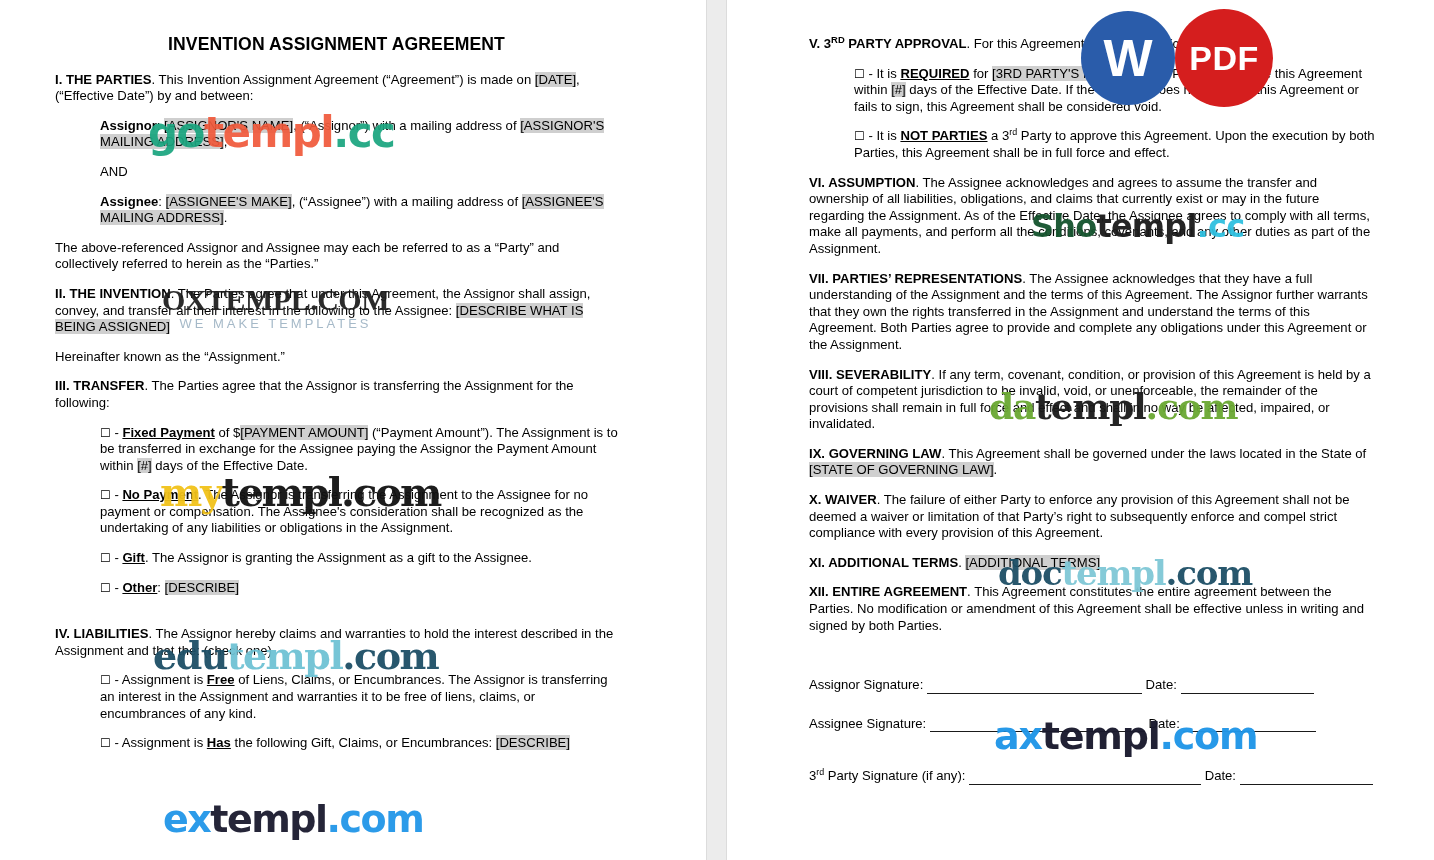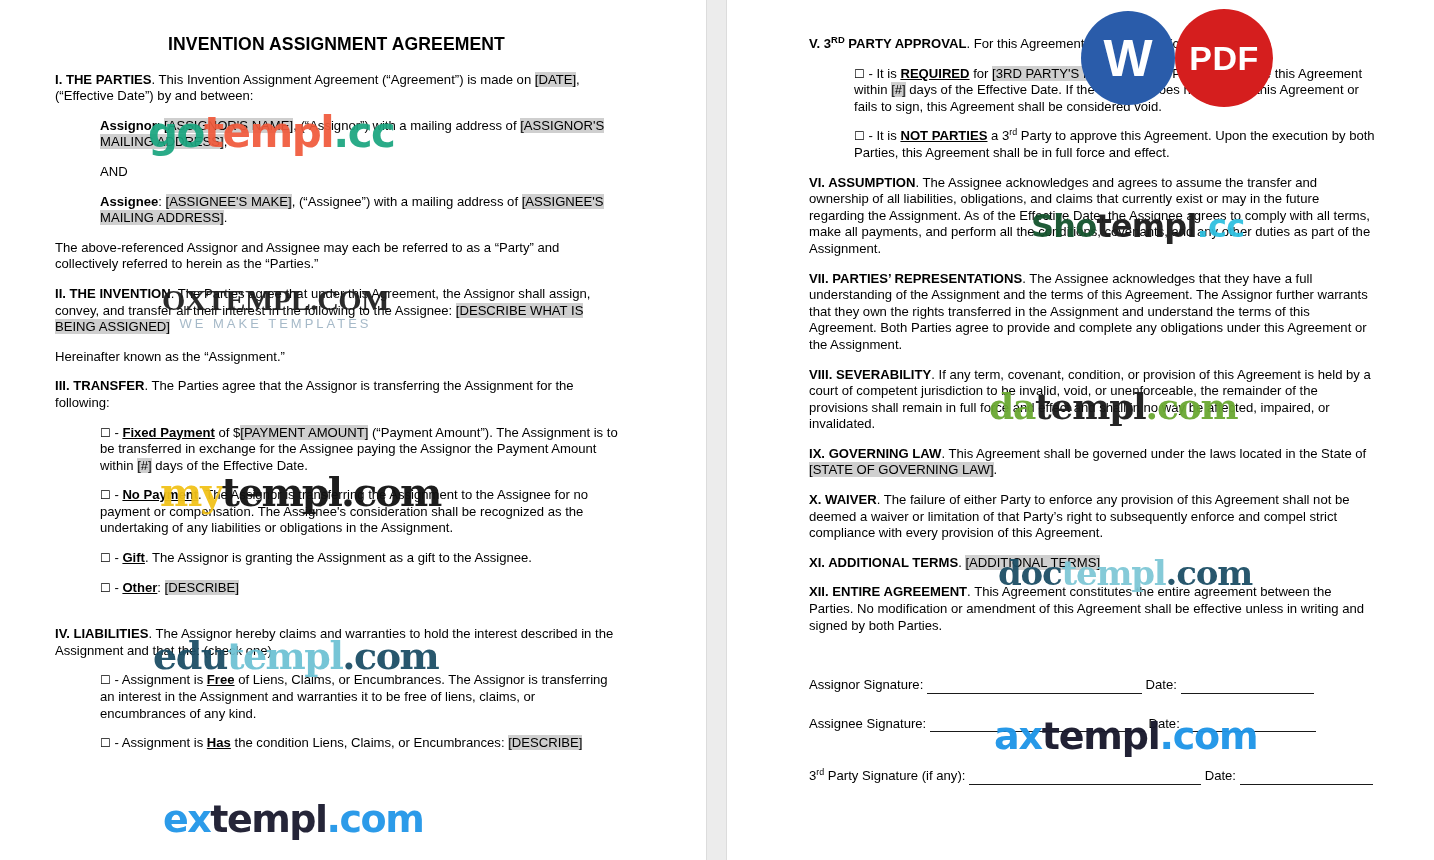--- a/index.html
+++ b/index.html
@@ -213,21 +213,21 @@
     <p class="blk indent"><span class="cbx">☐</span><span> - </span><b><u>No Payment</u></b><span>. The Assignor is transferring the Assignment to the Assignee for no payment or compensation. The Assignee's consideration shall be recognized as the undertaking of any liabilities or obligations in the Assignment.</span></p>
 
     <p class="blk indent"><span class="cbx">☐</span><span> - </span><b><u>Gift</u></b><span>. The Assignor is granting the Assignment as a gift to the Assignee.</span></p>
 
     <p class="blk indent"><span class="cbx">☐</span><span> - </span><b><u>Other</u></b><span>: </span><span class="hl">[DESCRIBE]</span></p>
 
     <p class="blk" style="margin-top:30px;"><b>IV. LIABILITIES</b><span>. The Assignor hereby claims and warranties to hold the interest described in the Assignment and that the: (check one)</span></p>
 
     <p class="blk indent"><span class="cbx">☐</span><span> - </span><span>Assignment is </span><b><u>Free</u></b><span> of Liens, Claims, or Encumbrances. The Assignor is transferring an interest in the Assignment and warranties it to be free of liens, claims, or encumbrances of any kind.</span></p>
 
-    <p class="blk indent"><span class="cbx">☐</span><span> - </span><span>Assignment is </span><b><u>Has</u></b><span> the condition Liens, Claims, or Encumbrances: </span><span class="hl">[DESCRIBE]</span></p>
+    <p class="blk indent"><span class="cbx">☐</span><span> - </span><span>Assignment is </span><b><u>Has</u></b><span> the following Gift, Claims, or Encumbrances: </span><span class="hl">[DESCRIBE]</span></p>
   </div>
 
   <div class="col col-right" style="top:36px;">
 
     <p class="blk"><b><span>V. 3</span><span class="cap-sup">RD</span><span> PARTY APPROVAL</span></b><span>. For this Agreement, the following (check one)</span></p>
 
     <p class="blk indent"><span class="cbx">☐</span><span> - </span><span>It is </span><b><u>REQUIRED</u></b><span> for </span><span class="hl">[3RD PARTY'S NAME]</span><span>, the 3</span><sup>rd</sup><span> Party, to approve this Agreement within </span><span class="hl">[#]</span><span> days of the Effective Date. If the 3</span><sup>rd</sup><span> Party does not approve this Agreement or fails to sign, this Agreement shall be considered void.</span></p>
 
     <p class="blk indent"><span class="cbx">☐</span><span> - </span><span>It is </span><b><u>NOT PARTIES</u></b><span> a 3</span><sup>rd</sup><span> Party to approve this Agreement. Upon the execution by both Parties, this Agreement shall be in full force and effect.</span></p>
 

